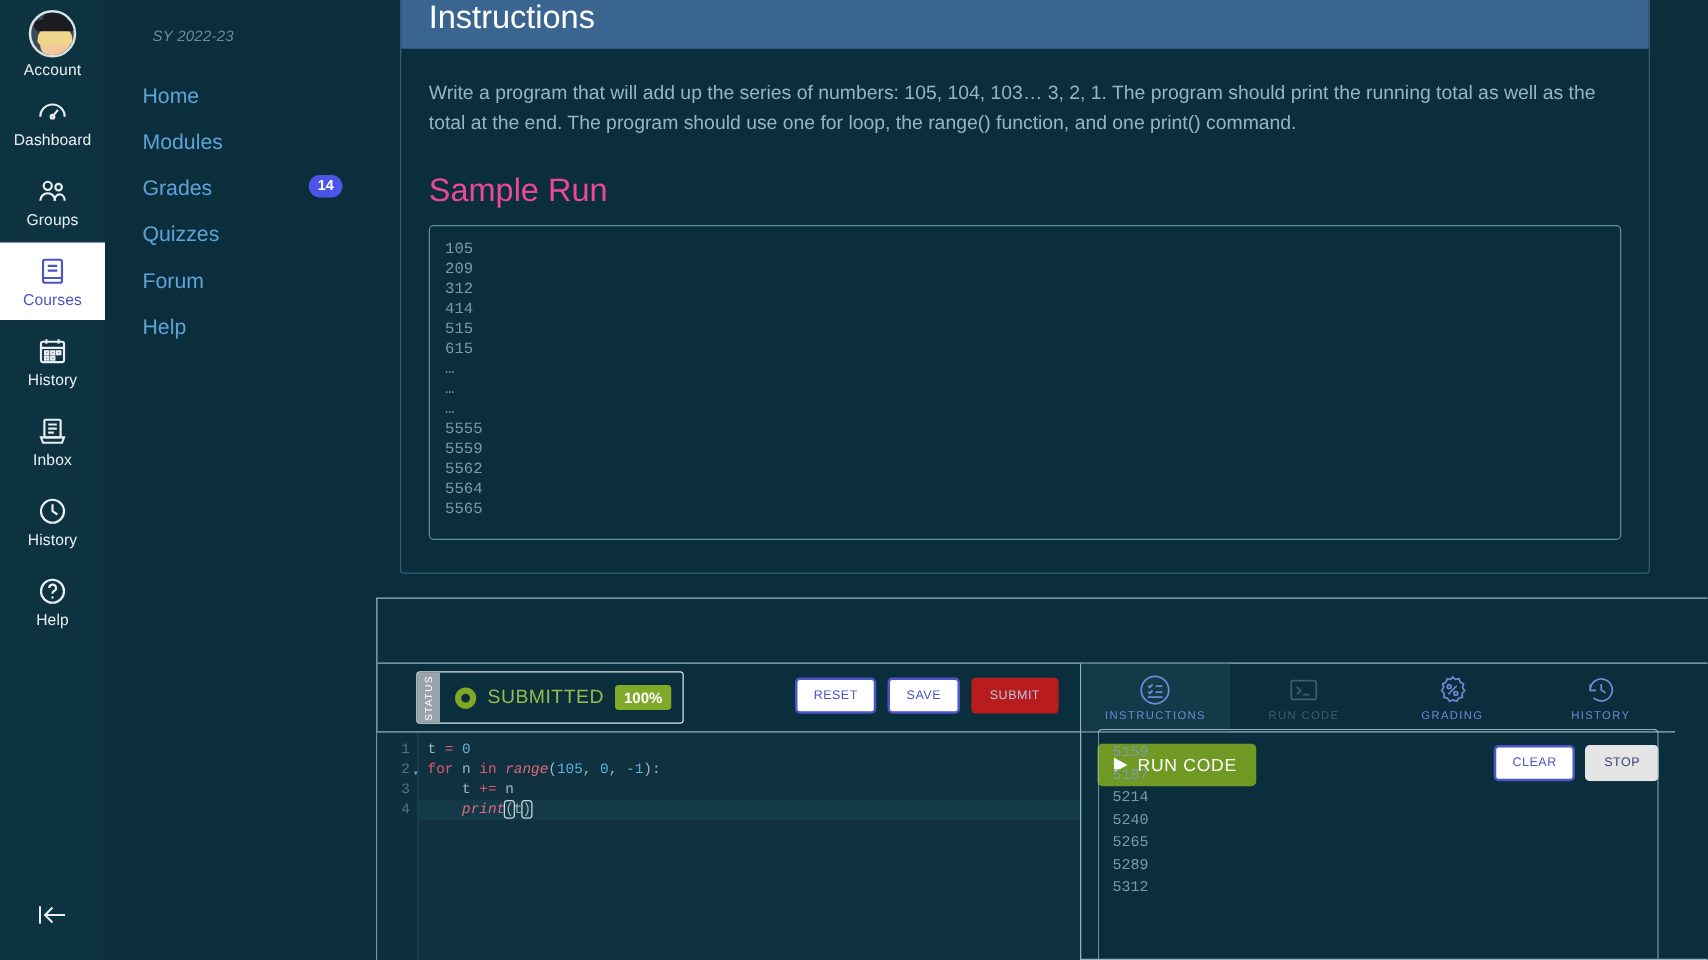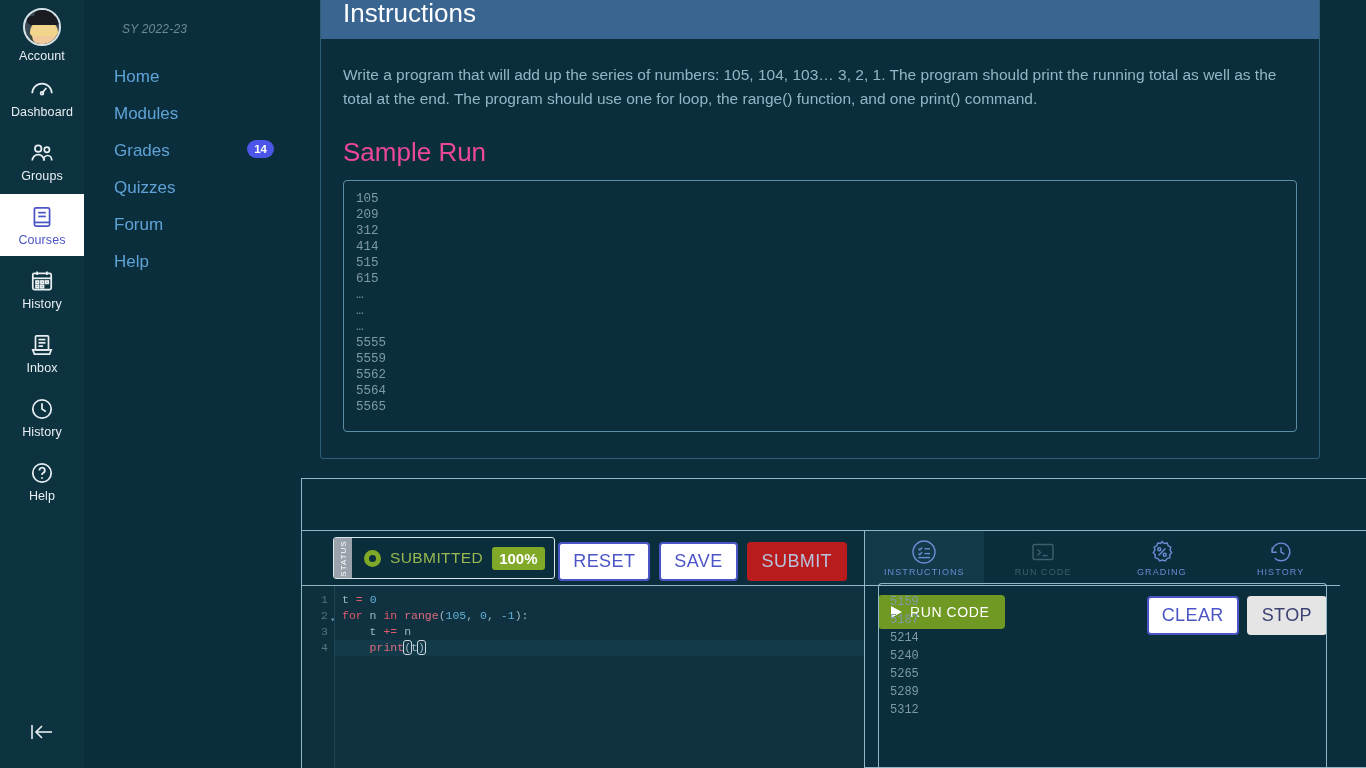--- a/index.html
+++ b/index.html
@@ -117,45 +117,45 @@
     font-size: 8px; letter-spacing: 1px; display: flex; align-items: center; justify-content: center;
   }
   #status-vert span { transform: rotate(-90deg); white-space: nowrap; }
   #status-inner { display: flex; align-items: center; padding: 0 9px 0 12px; gap: 9px; }
   .ring {
     width: 17px; height: 17px; border-radius: 50%;
     border: 5px solid #7fa927; background: transparent;
   }
   #status-text { color: #9ab94e; font-size: 15.5px; letter-spacing: .4px; }
   #status-pct {
-    background: #7fa927; color: #ffffff; font-size: 15px; font-weight: bold;
+    background: #7fa927; color: #ffffff; font-size: 12px; font-weight: bold;
     border-radius: 3px; padding: 3px 7px;
   }
   #status-actions { position: absolute; right: 17px; top: 11px; display: flex; gap: 9px; }
-  .btn { font-size: 18px; letter-spacing: .4px; border-radius: 4px; padding: 7px 13px; cursor: pointer; border: 2px solid transparent; }
+  .btn { font-size: 10px; letter-spacing: .4px; border-radius: 4px; padding: 7px 13px; cursor: pointer; border: 2px solid transparent; }
   .btn-outline { background: #ffffff; color: #4b55c6; border-color: #4b55c6; }
   .btn-muted { background: #b91c1c; color: #b8c2df; }
   .btn-grey { background: #e5e5e5; color: #3b4272; }
 
   
   #editor { height: 182px; display: flex; background: #10313f; }
   #gutter {
     width: 33px; background: #0e2f3c; border-right: 1px solid #1c4656;
     padding-top: 6px; text-align: right;
   }
   #gutter .g {
     color: #4e7687; font-size: 11.5px; line-height: 16px; padding-right: 6px; position: relative;
   }
   #gutter .g .fold { position: absolute; right: -1px; top: 4px; color: #6aa0b5; font-size: 8px; }
   #codearea { flex: 1; padding-top: 6px; padding-left: 7px; position: relative; }
   #codearea .cl { font-size: 11.5px; line-height: 16px; white-space: pre; }
   #codearea .cl.hl { background: #133a49; margin-left: -7px; padding-left: 7px; }
   .t-plain { color: #9fb7c2; }
   .t-kw { color: #e05a6e; }
-  .t-fn { color: #dd6b7e; }
+  .t-fn { color: #dd6b7e; font-style: italic; }
   .t-num { color: #63b0d6; }
   .t-op { color: #e05a6e; }
   .t-punc { color: #9fb7c2; }
   .bracket { outline: 1px solid #cfd9dd; border-radius: 2px; }
 
   
   #tabs { display: flex; height: 55px; border-bottom: 1px solid #8fb7c6; }
   .tab {
     flex: 1; display: flex; flex-direction: column; align-items: center; justify-content: center;
     cursor: pointer; gap: 2px;

